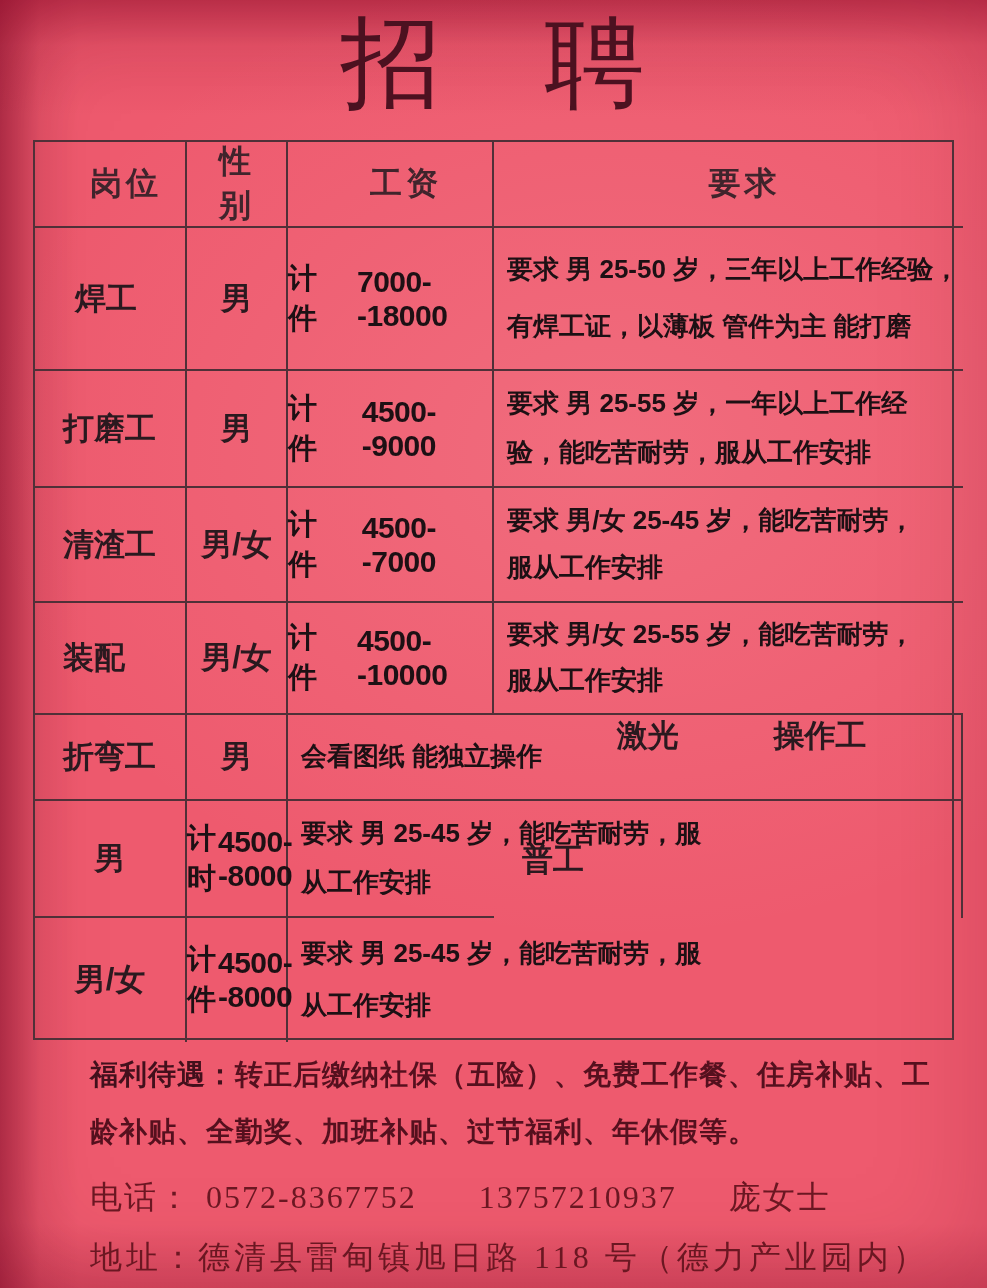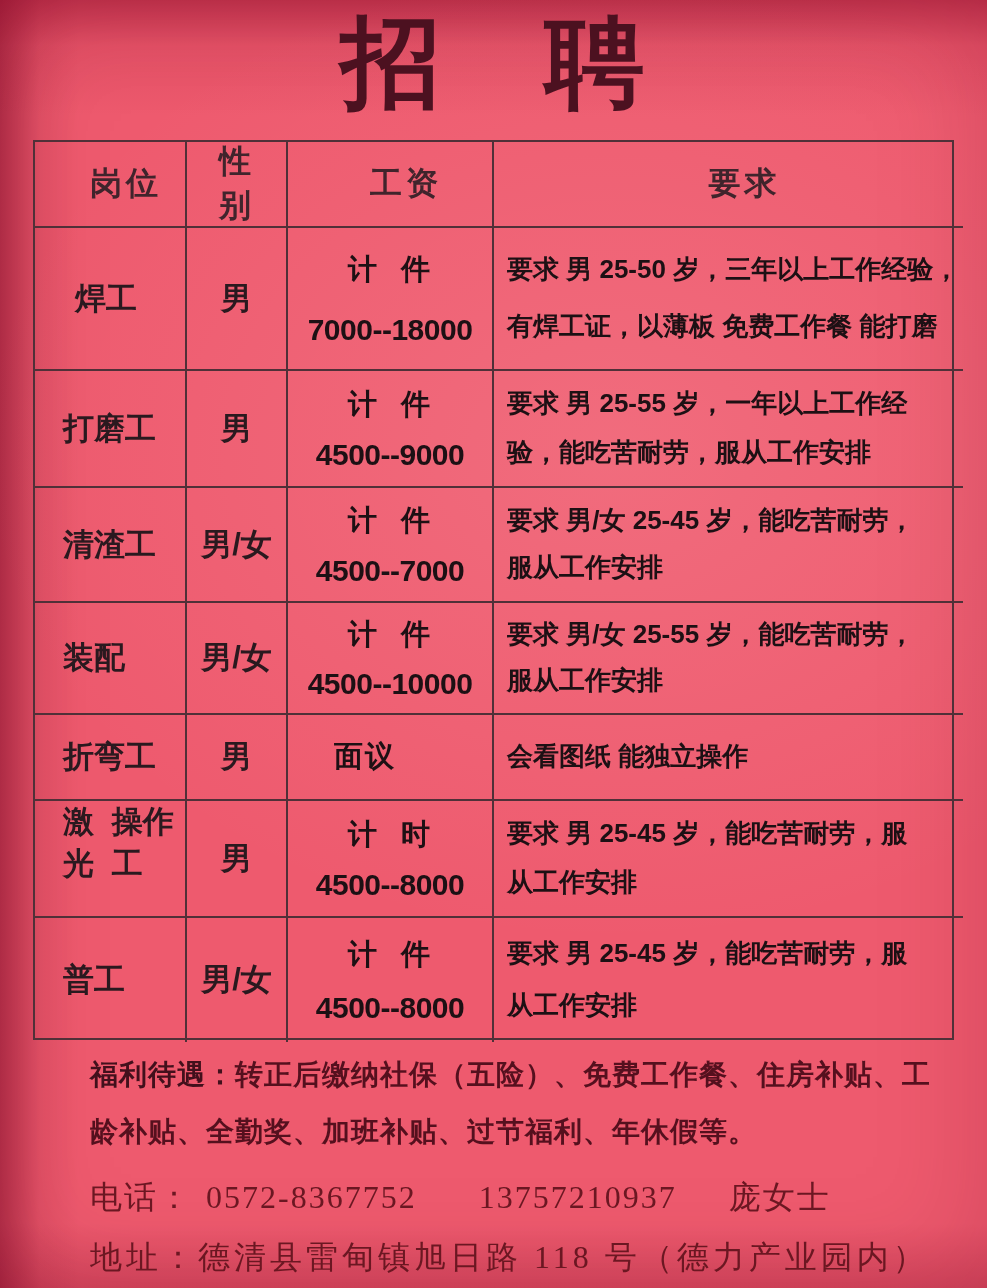--- a/index.html
+++ b/index.html
@@ -14,21 +14,21 @@
       linear-gradient(180deg, rgba(150,15,45,0.50) 0%, rgba(150,15,45,0.12) 3.5%, rgba(150,15,45,0) 9%),
       linear-gradient(90deg, rgba(120,5,35,0.48) 0%, rgba(120,5,35,0.10) 4%, rgba(120,5,35,0) 8%),
       linear-gradient(0deg, rgba(130,10,40,0.22) 0%, rgba(130,10,40,0) 5%),
       #ee5a6e;
     box-shadow:inset 0 0 110px rgba(120,5,35,0.22);
   }
   .title{
     position:absolute;top:4px;left:0;width:100%;
     text-align:center;
     font-family:"Liberation Serif","DejaVu Serif",serif;
-    font-weight:700;font-size:100px;line-height:1.2;
+    font-weight:400;font-size:100px;line-height:1.2;
     color:#4c1120;letter-spacing:2px;white-space:pre;
   }
   
   .jobtable{
     position:absolute;left:33px;top:140px;width:921px;height:900px;
     display:grid;
     grid-template-columns:152px 101px 206px 1fr;
     grid-template-rows:86px 143px 117px 115px 112px 86px 117px 124px;
     border:2px solid #503038;
     box-sizing:border-box;
@@ -50,21 +50,21 @@
   }
   .pos{
     font-weight:700;font-size:31px;padding-left:28px;color:#2a191f;
   }
   .pos.indent{padding-left:40px;}
   .pos.twolines{align-items:flex-start;justify-content:space-evenly;}
   .gen{
     justify-content:center;font-weight:700;font-size:31px;color:#2a191f;
   }
   .sal{
-    flex-direction:column;justify-content:space-evenly;align-items:center;
+    flex-direction:row;justify-content:space-evenly;align-items:center;
     font-weight:700;color:#1d1014;
   }
   .sal .stype{font-size:29px;word-spacing:12px;letter-spacing:2px;}
   .sal .srange{font-size:30px;letter-spacing:-0.5px;}
   .sal.single{align-items:flex-start;justify-content:center;}
   .sal.single .stype{padding-left:46px;}
   .req{
     flex-direction:column;justify-content:space-evenly;align-items:flex-start;
     padding-left:13px;padding-right:4px;
     font-weight:700;font-size:26px;color:#1d1014;white-space:nowrap;
@@ -101,21 +101,21 @@
     <div class="cell hdr lastcol">要求</div>
 
     <div class="cell pos indent">焊工</div>
     <div class="cell gen">男</div>
     <div class="cell sal">
       <div class="stype">计 件</div>
       <div class="srange">7000--18000</div>
     </div>
     <div class="cell req lastcol">
       <div class="rline">要求 男 25-50 岁，三年以上工作经验，</div>
-      <div class="rline">有焊工证，以薄板 免费工作餐 能打磨</div>
+      <div class="rline">有焊工证，以薄板 管件为主 能打磨</div>
     </div>
 
     <div class="cell pos">打磨工</div>
     <div class="cell gen">男</div>
     <div class="cell sal">
       <div class="stype">计 件</div>
       <div class="srange">4500--9000</div>
     </div>
     <div class="cell req lastcol">
       <div class="rline">要求 男 25-55 岁，一年以上工作经</div>
@@ -139,23 +139,20 @@
       <div class="stype">计 件</div>
       <div class="srange">4500--10000</div>
     </div>
     <div class="cell req lastcol">
       <div class="rline">要求 男/女 25-55 岁，能吃苦耐劳，</div>
       <div class="rline">服从工作安排</div>
     </div>
 
     <div class="cell pos">折弯工</div>
     <div class="cell gen">男</div>
-    <div class="cell sal single">
-      <div class="stype">面议</div>
-    </div>
     <div class="cell req single lastcol">
       <div class="rline">会看图纸 能独立操作</div>
     </div>
 
     <div class="cell pos twolines">
       <div>激光</div>
       <div>操作工</div>
     </div>
     <div class="cell gen">男</div>
     <div class="cell sal">

